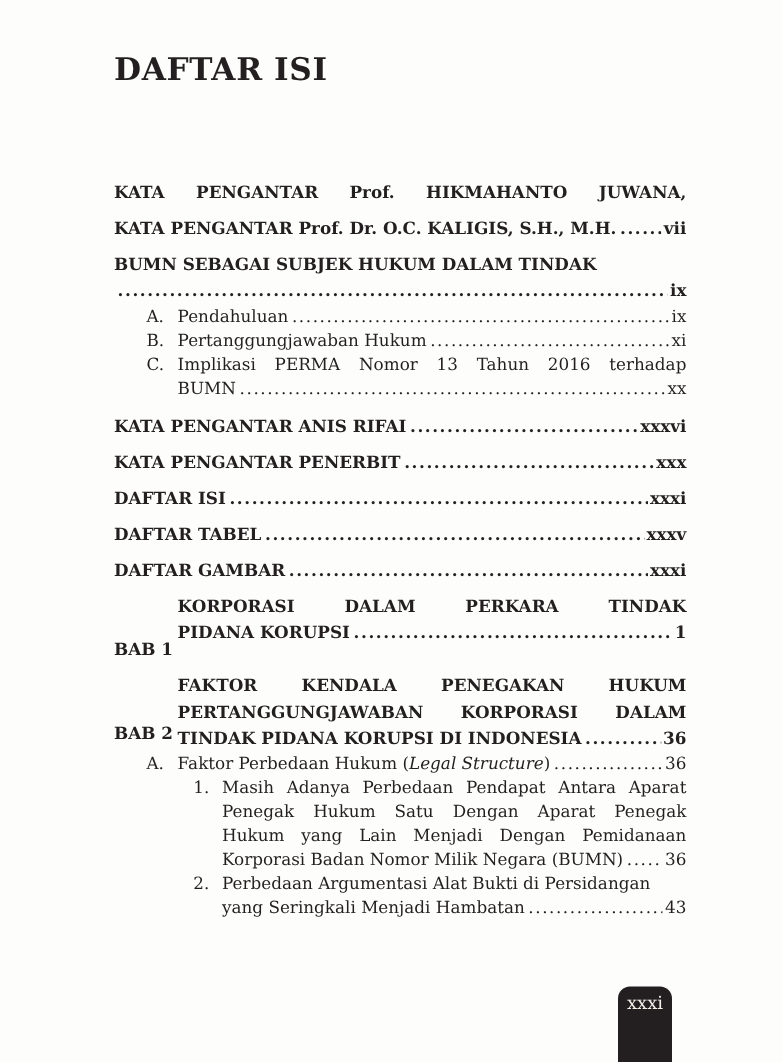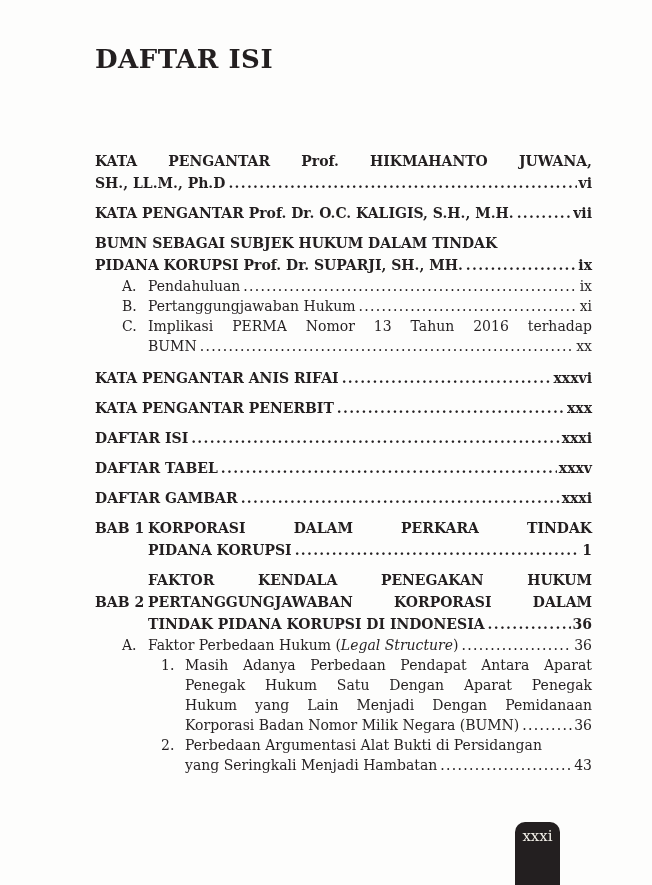--- a/index.html
+++ b/index.html
@@ -7,41 +7,41 @@
   body {
     width: 652px; height: 885px;
     background: #fdfdfc;
     color: #231f20;
     font-family: "DejaVu Serif", "Liberation Serif", serif;
     position: relative;
     overflow: hidden;
   }
   .page {
     position: absolute; inset: 0;
-    padding: 44px 60px 0 95px;
+    padding: 44px 80px 0 95px;
   }
   .title {
     font-size: 26px;
     font-weight: 700;
     letter-spacing: 0.5px;
     margin: 0 0 76px 0;
   }
   
   .entry {
     display: flex;
     font-size: 14px;
     line-height: 22px;
     margin-bottom: 8px;
   }
   .entry.bold { font-weight: 700; }
   .entry.no-gap { margin-bottom: 0; align-items: center; }
   .indent-1 { padding-left: 27px; line-height: 20px; margin-bottom: 0; }
   .indent-2 { padding-left: 66px; line-height: 20px; margin-bottom: 0; }
   .entry.gap-after { margin-bottom: 11px; }
-  .bab-label { flex: none; width: 53px; }
+  .bab-label { flex: none; width: 53px; margin-top: 36px; }
   .indent-1 > .marker { flex: none; width: 26px; }
   .indent-2 > .marker { flex: none; width: 24px; }
   .entry-body { flex: 1; min-width: 0; }
   .line.justify { text-align: justify; text-align-last: justify; }
   .leader-line { display: flex; align-items: baseline; }
   .leader-line .line-text { white-space: nowrap; flex: none; }
   .dots {
     flex: 1; min-width: 8px;
     overflow: hidden; white-space: nowrap;
     margin: 0 2px 0 3px;
@@ -66,41 +66,35 @@
 </style>
 </head>
 <body>
 
 <div class="page">
   <h1 class="title">DAFTAR ISI</h1>
   <div>
       <div class="entry indent-0 bold">
         <div class="entry-body">
           <div class="line justify"><span class="line-text"><span>KATA PENGANTAR Prof. HIKMAHANTO JUWANA,</span></span></div>
-          <div class="line leader-line">
-            <span class="line-text"><span>SH., LL.M., Ph.D</span></span>
-            <span class="dots"></span>
-            <span class="pg">vi</span>
-          </div>
         </div>
       </div>
       <div class="entry indent-0 bold">
         <div class="entry-body">
           <div class="line leader-line">
             <span class="line-text"><span>KATA PENGANTAR Prof. Dr. O.C. KALIGIS, S.H., M.H.</span></span>
             <span class="dots"></span>
             <span class="pg">vii</span>
           </div>
         </div>
       </div>
       <div class="entry indent-0 bold no-gap">
         <div class="entry-body">
           <div class="line"><span class="line-text"><span>BUMN SEBAGAI SUBJEK HUKUM DALAM TINDAK</span></span></div>
           <div class="line leader-line">
-            <span class="line-text"><span>PIDANA KORUPSI Prof. Dr. SUPARJI, SH., MH.</span></span>
             <span class="dots"></span>
             <span class="pg">ix</span>
           </div>
         </div>
       </div>
       <div class="entry indent-1">
         <span class="marker">A.</span>
         <div class="entry-body">
           <div class="line leader-line">
             <span class="line-text"><span>Pendahuluan</span></span>

